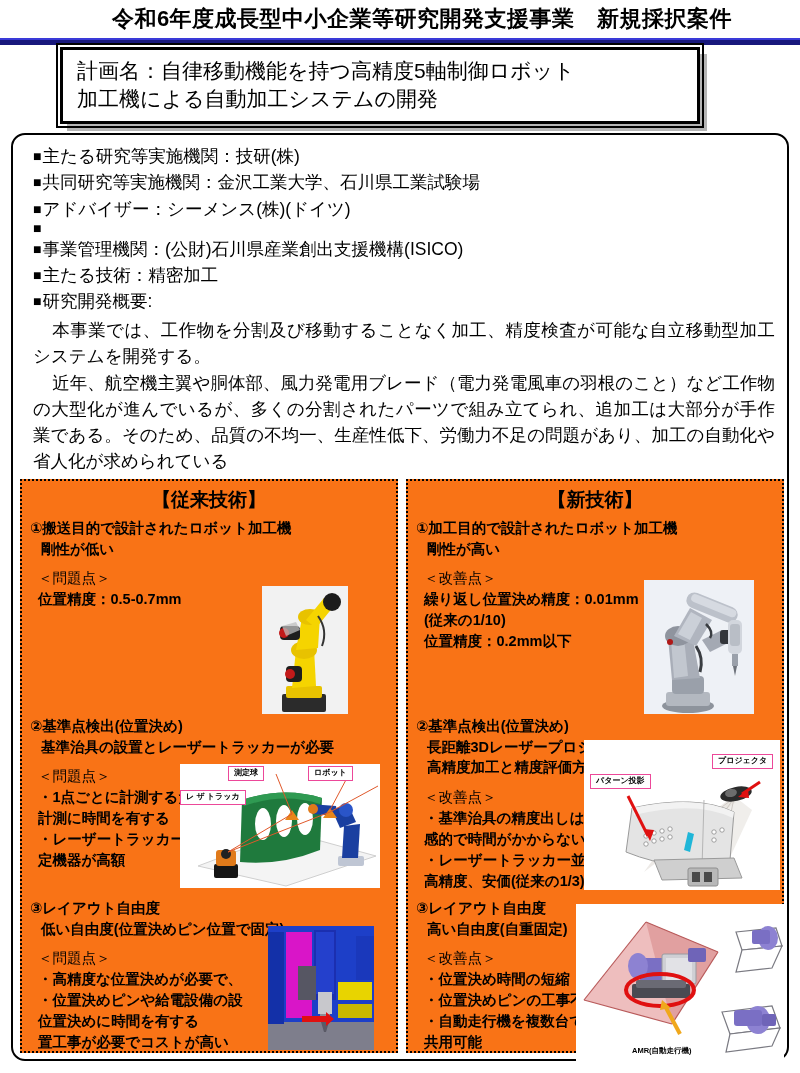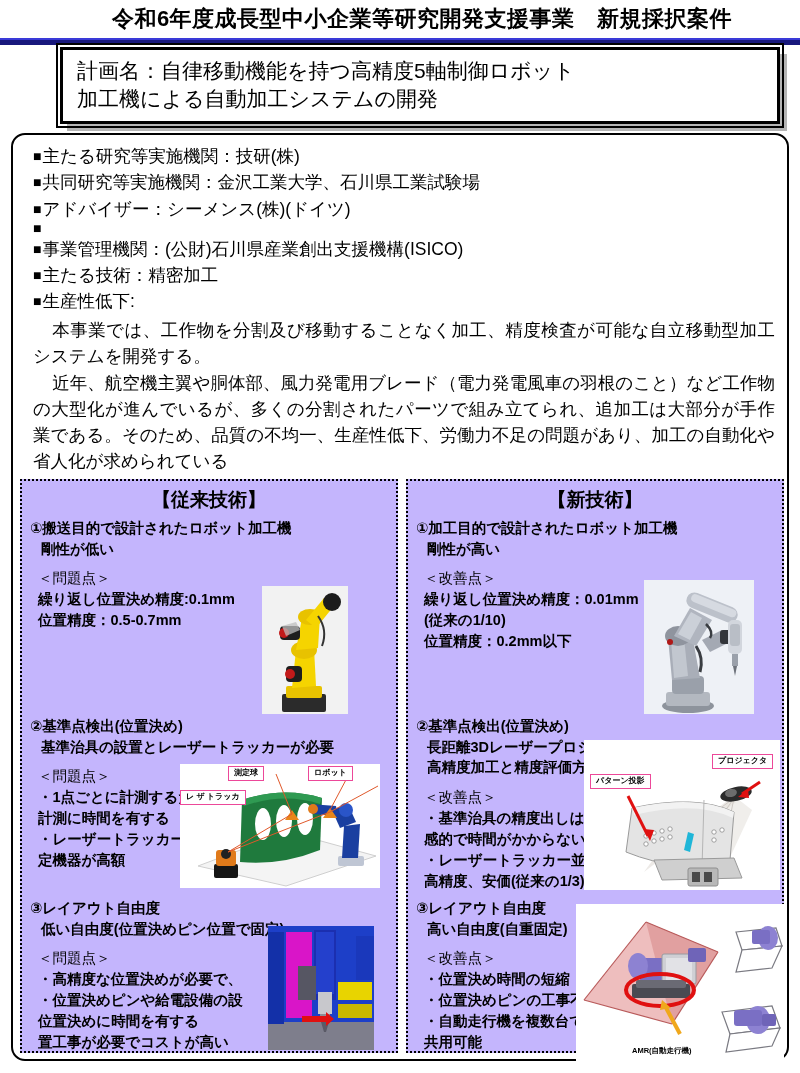--- a/index.html
+++ b/index.html
@@ -37,21 +37,21 @@
     background: #18187c;
     border-top: 2px solid #3a3ad8;
     box-sizing: border-box;
   }
 
   
   #plan-box-wrap {
     position: absolute;
     left: 60px;
     top: 47px;
-    width: 720px;
+    width: 640px;
   }
   #plan-box {
     position: relative;
     background: #ffffff;
     border: 3px solid #000000;
     outline: 2px solid #000000;
     outline-offset: 2px;
     padding: 7px 14px 9px 14px;
     box-shadow: 7px 7px 0 0 rgba(120,120,120,0.55);
     box-sizing: border-box;
@@ -124,21 +124,21 @@
     width: 764px;
     height: 574px;
     display: flex;
     gap: 8px;
   }
   .panel {
     flex: 1 1 0;
     border: 2px dotted #000000;
     box-sizing: border-box;
     position: relative;
-    background: #c4b5fd;
+    background: #f97316;
     padding: 6px 8px 0 8px;
   }
   .panel-title {
     text-align: center;
     font-size: 19px;
     font-weight: bold;
     margin-bottom: 5px;
   }
   .sec {
     position: relative;
@@ -236,39 +236,38 @@
     <div class="info-row">
       <span class="info-bullet">■</span>
       <span>事業管理機関：(公財)石川県産業創出支援機構(ISICO)</span>
     </div>
     <div class="info-row">
       <span class="info-bullet">■</span>
       <span>主たる技術：精密加工</span>
     </div>
     <div class="info-row">
       <span class="info-bullet">■</span>
-      <span>生産性低下:</span>
+      <span>研究開発概要:</span>
     </div>
   </div>
 
   <div id="overview">
     <p class="ov-para indent">本事業では、工作物を分割及び移動することなく加工、精度検査が可能な自立移動型加工システムを開発する。</p>
     <p class="ov-para indent">近年、航空機主翼や胴体部、風力発電用ブレード（電力発電風車の羽根のこと）など工作物の大型化が進んでいるが、多くの分割されたパーツで組み立てられ、追加工は大部分が手作業である。そのため、品質の不均一、生産性低下、労働力不足の問題があり、加工の自動化や省人化が求められている</p>
   </div>
 
   <div id="panels">
 
     <div class="panel">
       <div class="panel-title">【従来技術】</div>
 
       <div class="sec" style="height:196px;">
         <div class="sec-head">①搬送目的で設計されたロボット加工機</div>
         <div class="sec-sub">剛性が低い</div>
         <div class="sec-tag">＜問題点＞</div>
-        <div class="sec-body">繰り返し位置決め精度:0.1mm</div>
         <div class="sec-body">位置精度：0.5-0.7mm</div>
 
         <div class="fig photo-bg-grey" style="left:232px; top:68px; width:86px; height:128px;">
           <svg viewBox="0 0 86 128" width="86" height="128">
             <rect x="0" y="0" width="86" height="128" fill="#f2f2f2"></rect>
 
             <rect x="20" y="108" width="44" height="18" rx="2" fill="#2b2b2b"></rect>
             <rect x="24" y="100" width="36" height="12" rx="2" fill="#e8c200"></rect>
 
             <path d="M30 102 L34 64 L52 62 L54 100 Z" fill="#f5d400"></path>

